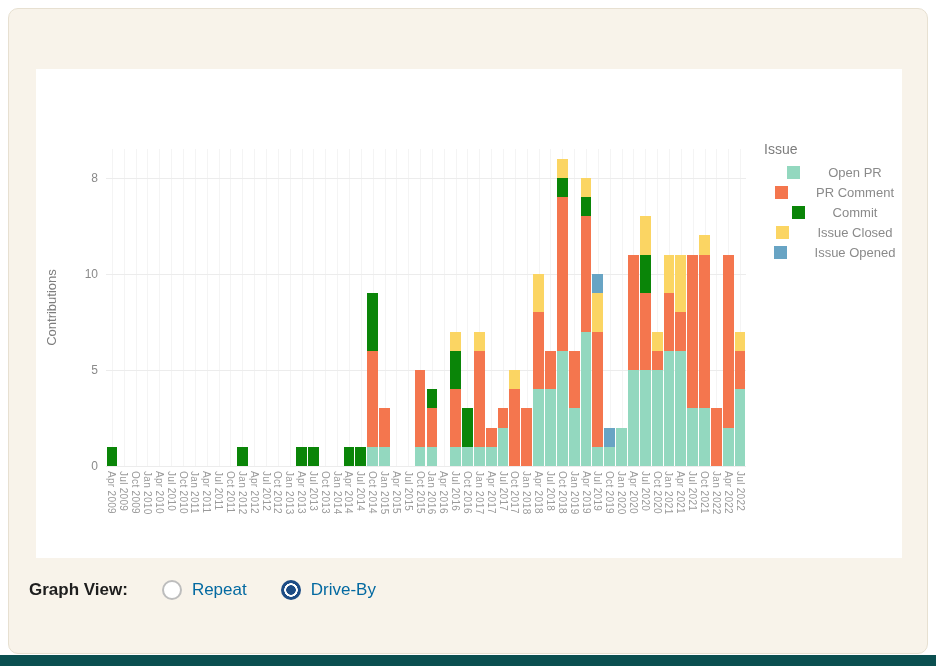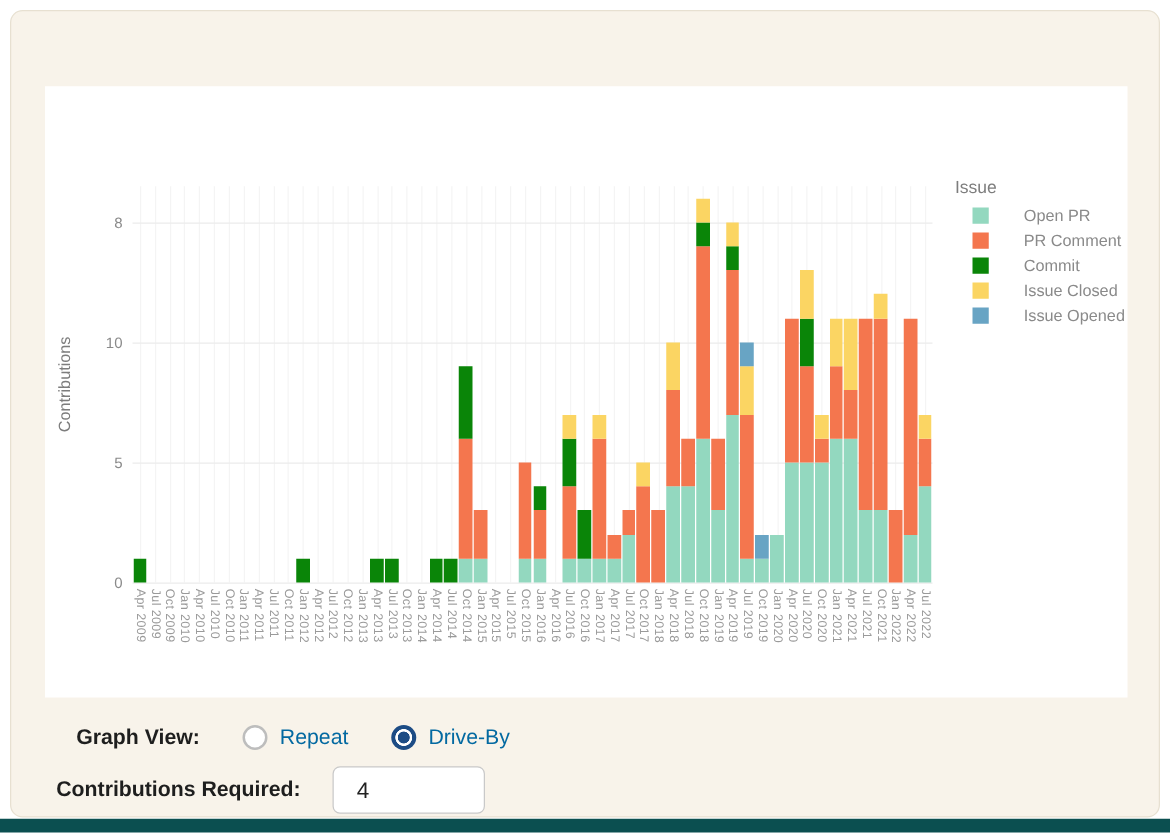--- a/index.html
+++ b/index.html
@@ -14,24 +14,24 @@
   .vgrid { position:absolute; top:0; width:1px; height:317px; background:rgba(0,0,0,0.045); }
   .ytick { position:absolute; left:-36px; width:28px; text-align:right; font-size:12px; color:#8a8a8a; }
   .bar-seg { position:absolute; }
   .xtick { position:absolute; top:322px; writing-mode:vertical-rl; font-size:10px; color:#9a9a9a; letter-spacing:0.3px; line-height:11px; white-space:nowrap; }
   .y-title-wrap { position:absolute; left:-64px; top:0; height:317px; width:18px;
                   display:flex; align-items:center; justify-content:center; }
   .y-title { transform:rotate(-90deg); white-space:nowrap; font-size:13px; color:#7d7d7d; }
   .x-title { position:absolute; left:0; top:402px; width:640px; text-align:center; font-size:13px; color:#7d7d7d; }
   #legend { position:absolute; left:728px; top:72px; width:140px; }
   .legend-title { font-size:14px; color:#7d7d7d; margin-bottom:8px; }
-  .legend-item { display:flex; align-items:center; margin:5px 13px 5px 14px; }
+  .legend-item { display:flex; align-items:center; margin:5px 13px 5px 14px;justify-content:center; }
   .legend-swatch { width:13px; height:13px; margin-right:28px; flex:0 0 13px; }
   .legend-label { font-size:13px; color:#8a8a8a; white-space:nowrap; }
-  .controls-row1 { position:absolute; left:52px; top:569px; height:24px; display:flex; align-items:center; }
+  .controls-row1 { position:absolute; left:20px; top:569px; height:24px; display:flex; align-items:center; }
   .controls-row2 { position:absolute; left:36px; top:602px; height:42px; display:flex; align-items:center; }
   .ctl-label { font-size:17px; font-weight:bold; color:#1e1e1e; }
   .radio-item { display:flex; align-items:center; margin-left:34px; cursor:pointer; }
   .radio-circle { width:20px; height:20px; border-radius:50%; background:#ffffff; border:2px solid #bdbdbd; margin-right:10px; }
   .radio-circle.selected { border:none;
       background:radial-gradient(circle at center, #1d4c85 0 4.5px, #ffffff 5px 6.5px, #1d4c85 7px 100%); }
   .radio-label { font-size:17px; color:#0369a1; }
   .num-input { margin-left:26px; width:122px; height:38px; border:1px solid #c9c9c9; border-radius:6px;
                font-size:18px; color:#222; padding-left:18px; background:#fff; font-family:"Liberation Sans",sans-serif; }
   .about-btn { position:absolute; left:790px; top:571px; width:114px; height:31px; background:#8b8a80;
@@ -281,19 +281,15 @@
           <span class="radio-label">Repeat</span>
         </span>
         <span class="radio-item">
           <span class="radio-circle selected"></span>
           <span class="radio-label">Drive-By</span>
         </span>
       </span>
   </div>
 
 
-  <div class="controls-row2">
-    <span class="ctl-label">Contributions Required:</span>
-    <input class="num-input" type="text" value="4" style="">
-  </div>
 </div>
 
 <div class="footer-bar"></div>
 
 </body></html>

